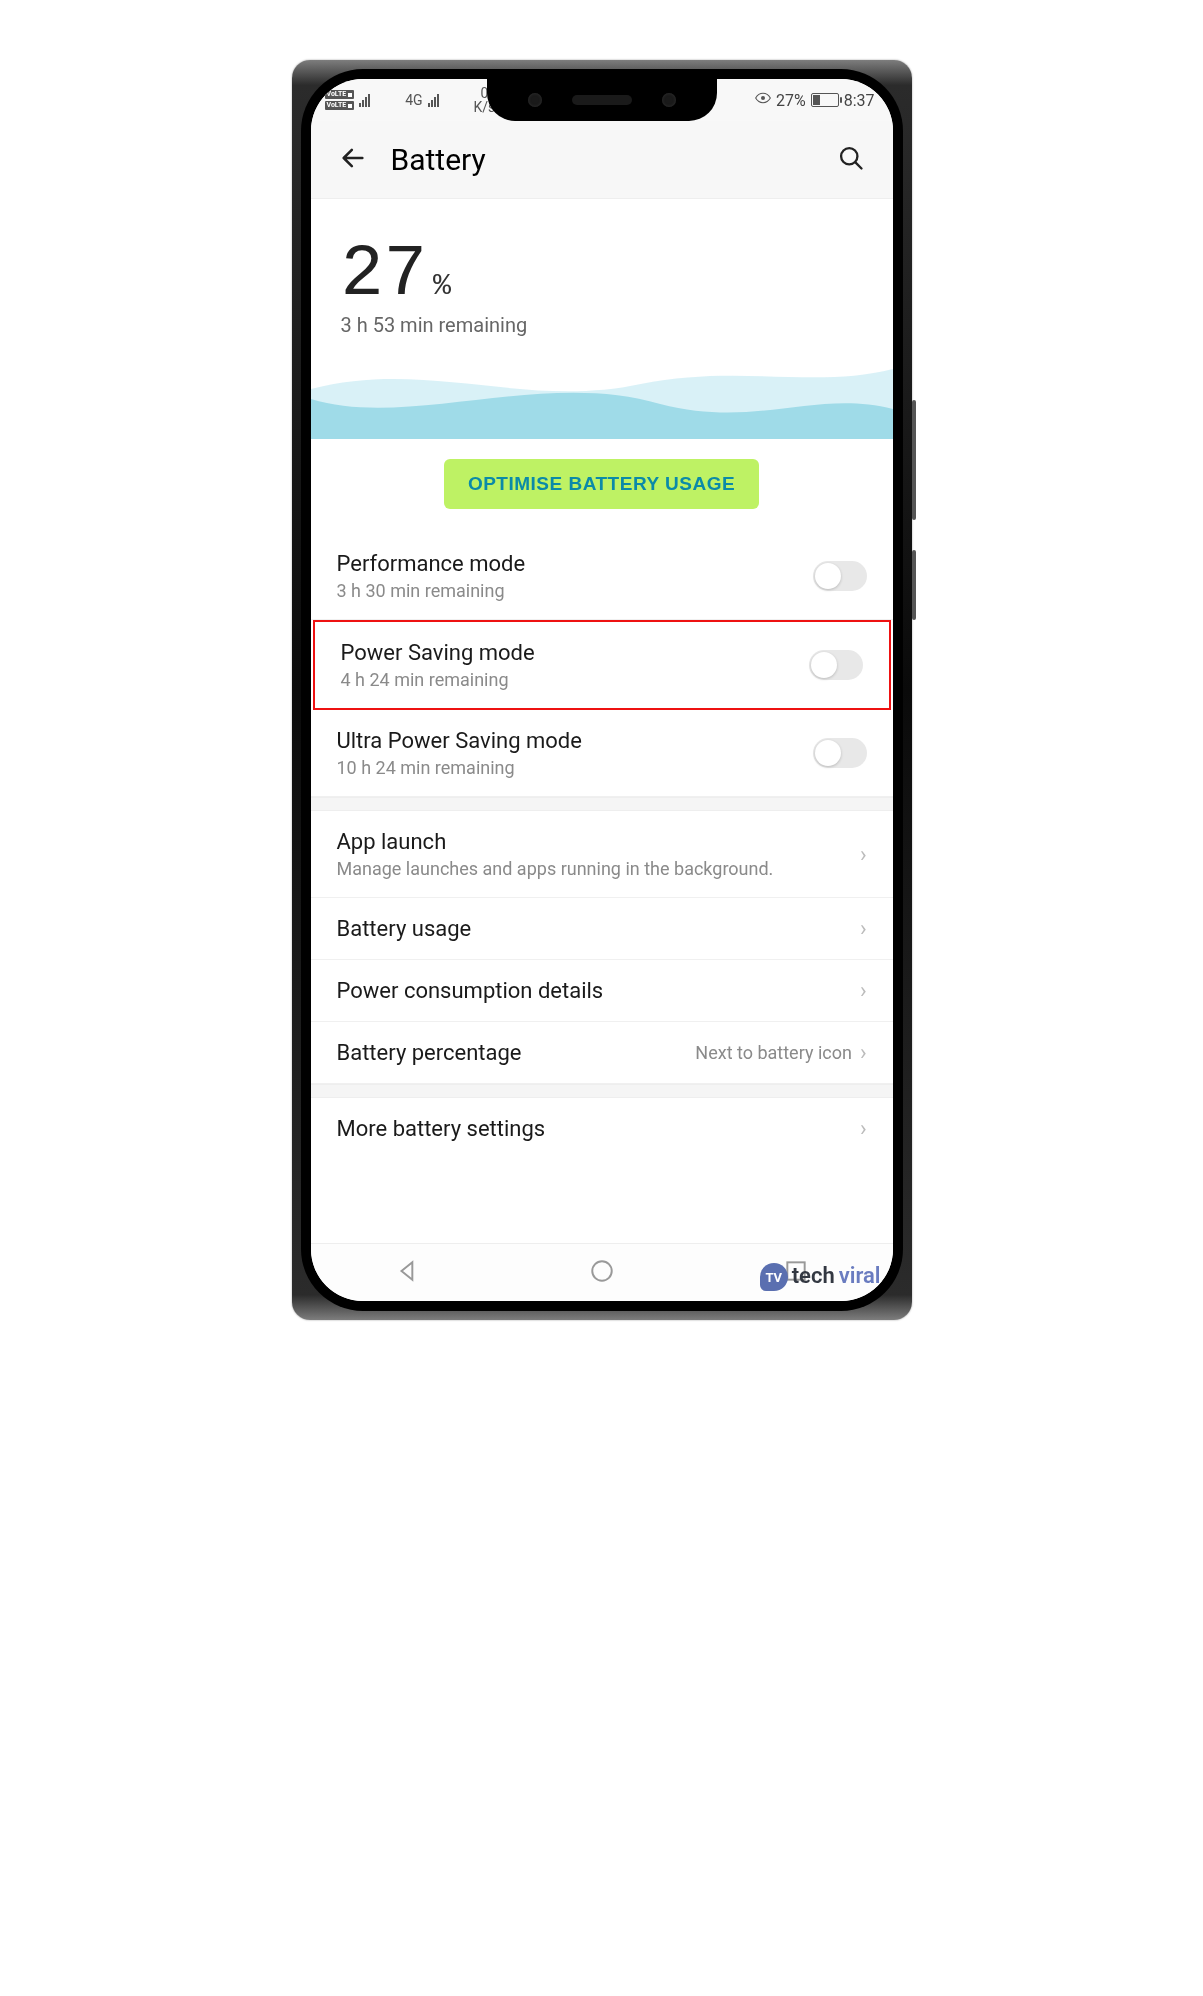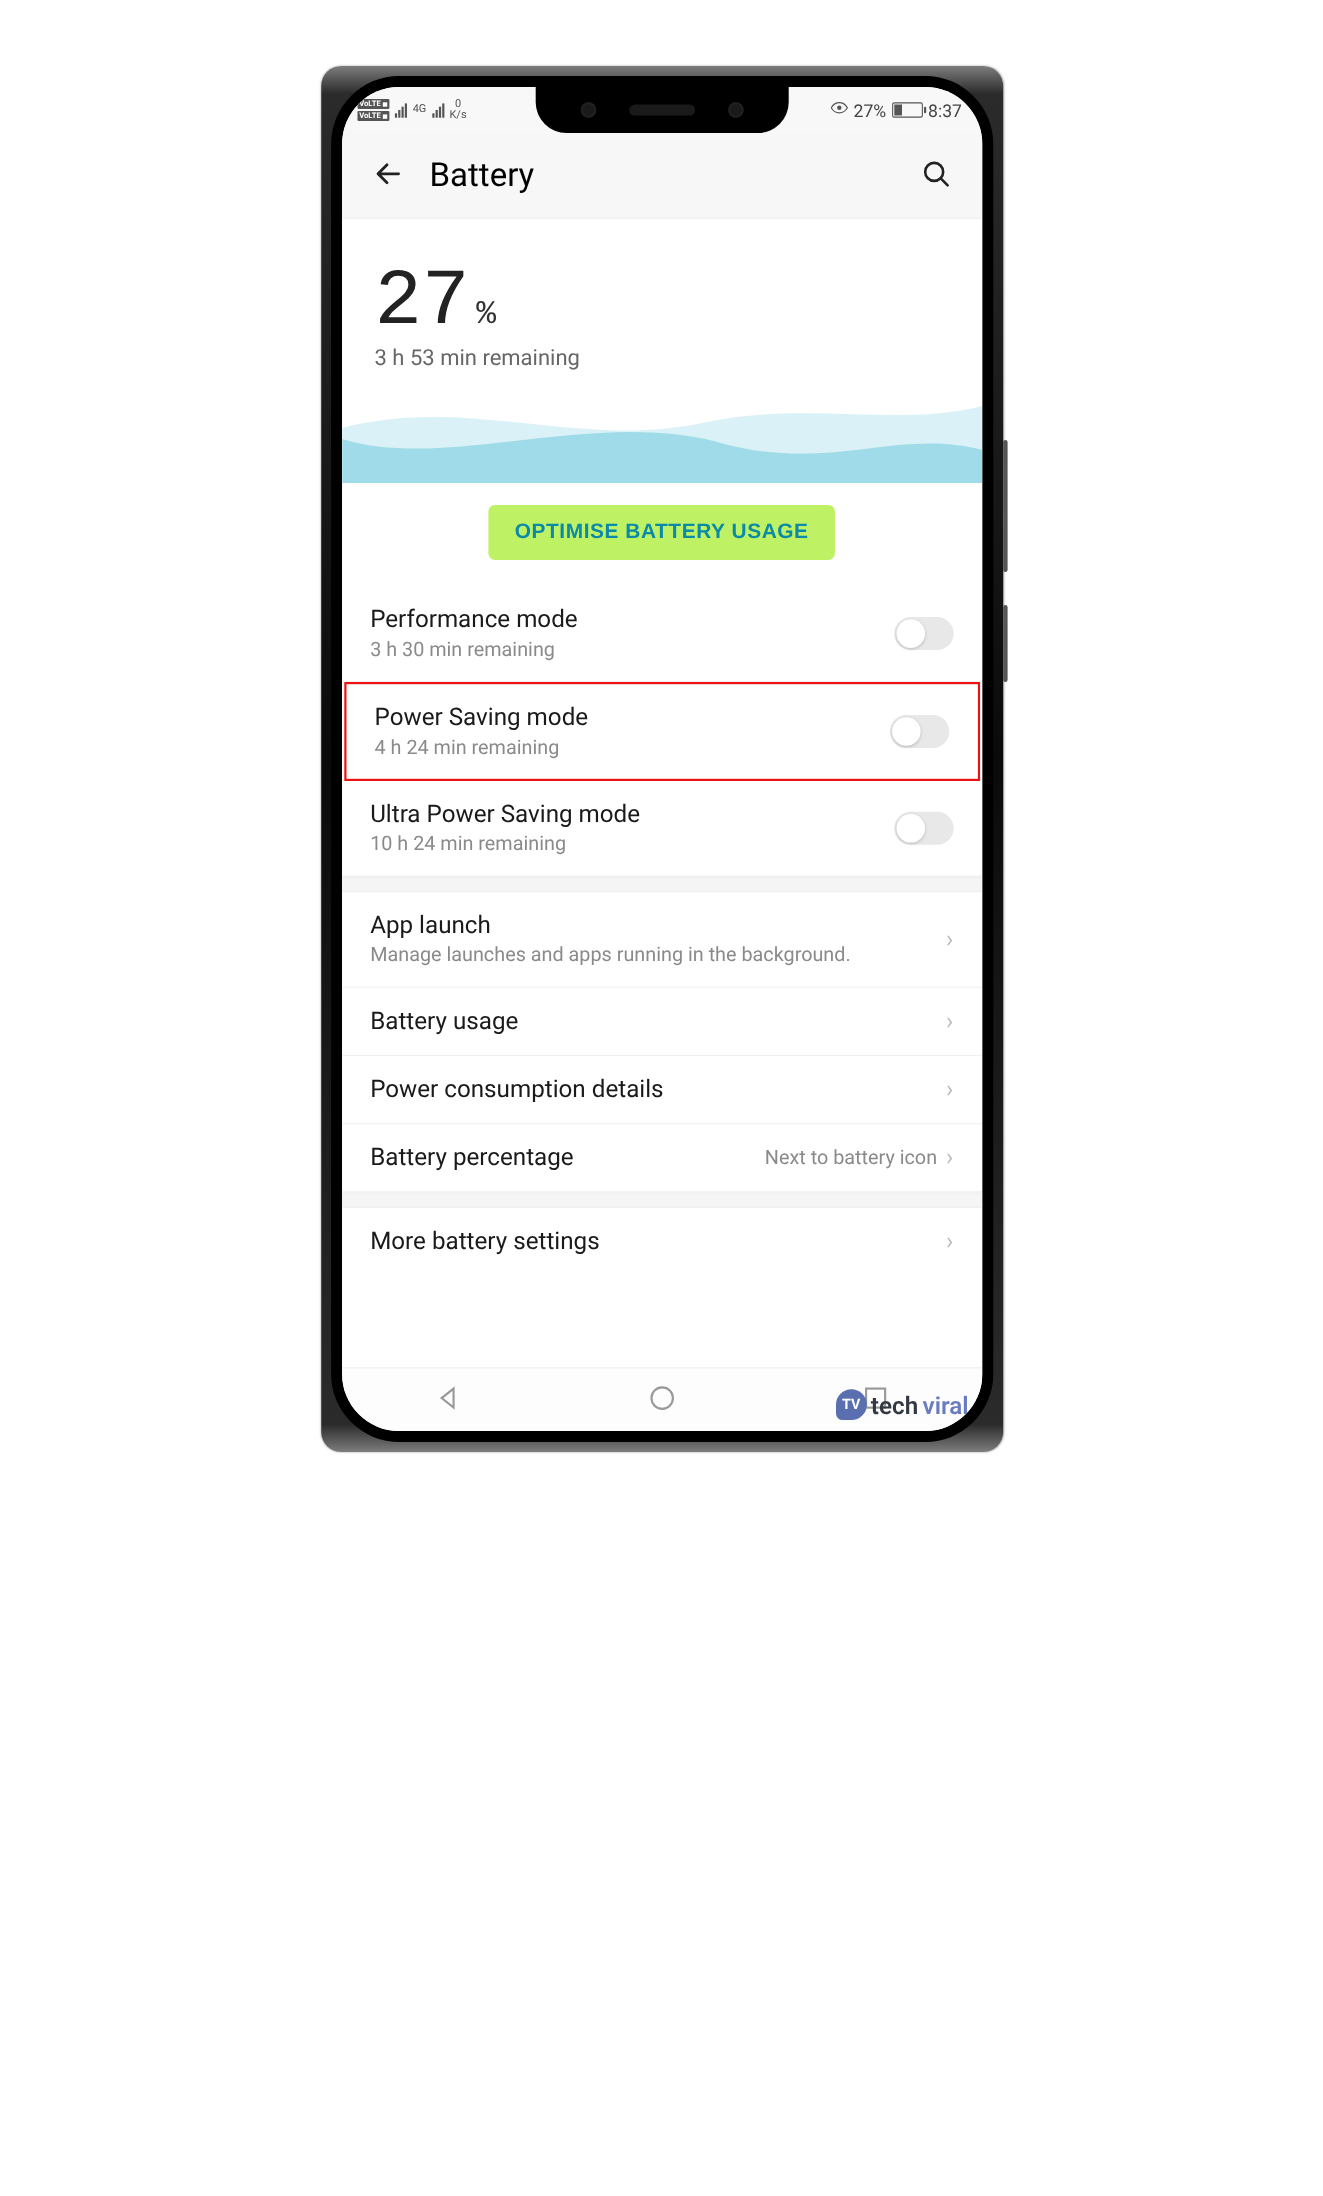--- a/index.html
+++ b/index.html
@@ -69,21 +69,21 @@
   .volte-badge {
     font-size:7px; font-weight:700; color:#fff; background:#555;
     padding:1px 2px; border-radius:1px; line-height:1;
     display:flex; align-items:center; gap:1px;
   }
   .volte-badge::after { content:""; width:4px; height:4px; background:#fff; display:inline-block; margin-left:1px; }
   .signal-bars { display:flex; align-items:flex-end; gap:1px; height:14px; }
   .signal-bars span { width:2px; background:#555; }
   .signal-bars span:nth-child(1){height:4px;} .signal-bars span:nth-child(2){height:7px;}
   .signal-bars span:nth-child(3){height:10px;} .signal-bars span:nth-child(4){height:13px;}
-  .net-label { font-size:10px; color:#555; display:flex; flex-direction:column; line-height:1; align-items:center;}
+  .net-label { font-size:14px; color:#555; display:flex; flex-direction:column; line-height:1; align-items:center;margin-left:30px;}
   .eye-icon svg { width:16px; height:16px; }
   .battery-icon { width:28px; height:14px; border:1.5px solid #555; border-radius:2px; position:relative; }
   .battery-icon::after { content:""; position:absolute; right:-4px; top:3px; width:2px; height:6px; background:#555; border-radius:1px;}
   .battery-fill { position:absolute; left:1px; top:1px; bottom:1px; width:27%; background:#555; }
   
   .header {
     height: 78px;
     background: #f7f7f7;
     display:flex; align-items:center;
     padding: 0 22px;
@@ -140,21 +140,21 @@
   
   .navbar {
     height:58px; display:flex; align-items:center; justify-content:space-around;
     background:#fdfdfd; border-top:1px solid #eee;
     position:relative;
   }
   .nav-btn { background:none; border:none; padding:8px; cursor:pointer; }
   .nav-btn svg { width:26px; height:26px; stroke:#999; fill:none; stroke-width:1.8; }
   .watermark {
     position:absolute; right:12px; bottom:10px;
-    display:flex; align-items:flex-end; gap:4px;
+    display:flex; align-items:flex-start; gap:4px;
     font-size:22px; font-weight:600;margin-left:48px;
   }
   .watermark-badge {
     width:28px; height:28px; background:#5a6fb0; border-radius:50% 50% 50% 6px;
     display:flex; align-items:center; justify-content:center;
     color:#fff; font-size:13px; font-weight:700; transform:rotate(-0deg);
   }
   .wm-tech { color:#333842; }
   .wm-viral { color:#6a7cc0; }
   

